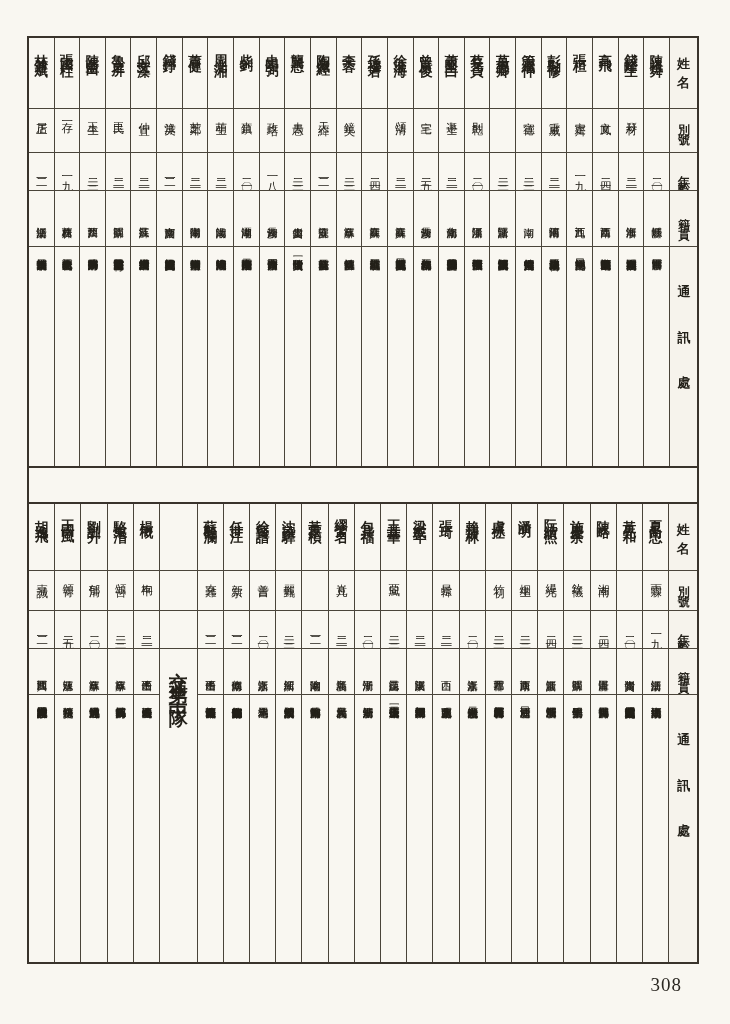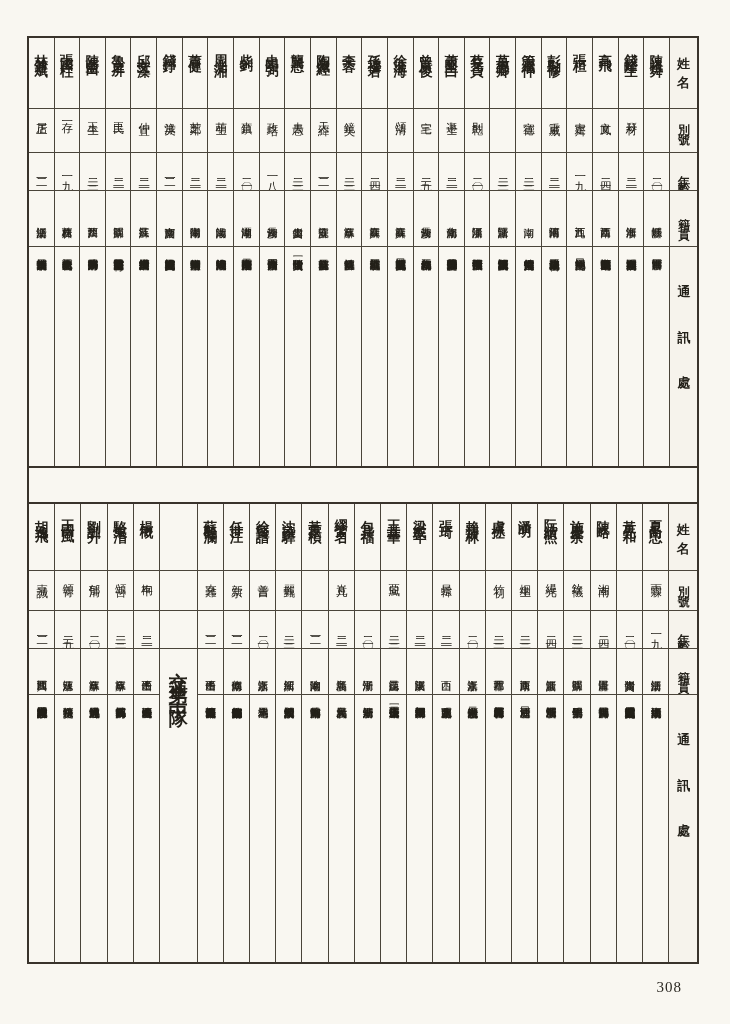--- a/index.html
+++ b/index.html
@@ -90,21 +90,21 @@
   
   .r-divider{flex:1 1 auto;}
   .r-divider .vtext{
     font-size:19px;font-weight:bold;
     letter-spacing:7px;line-height:22px;
     padding-top:8px;
   }
   .page-number{
     position:absolute;
     right:48px;bottom:28px;
-    font-size:15px;
+    font-size:19px;
     letter-spacing:1px;
     color:#2b2822;
   }
 </style>
 </head>
 <body>
 
 <div class="page">
   <div class="sheet">
     <section class="half half-top" id="sec-top">

